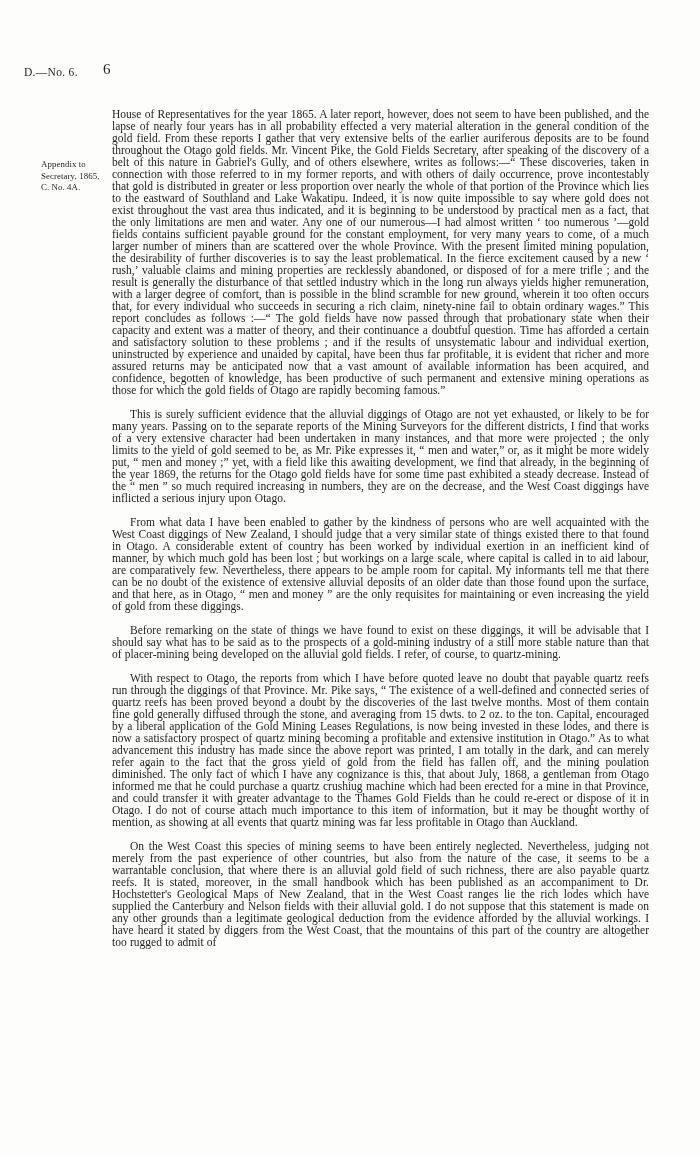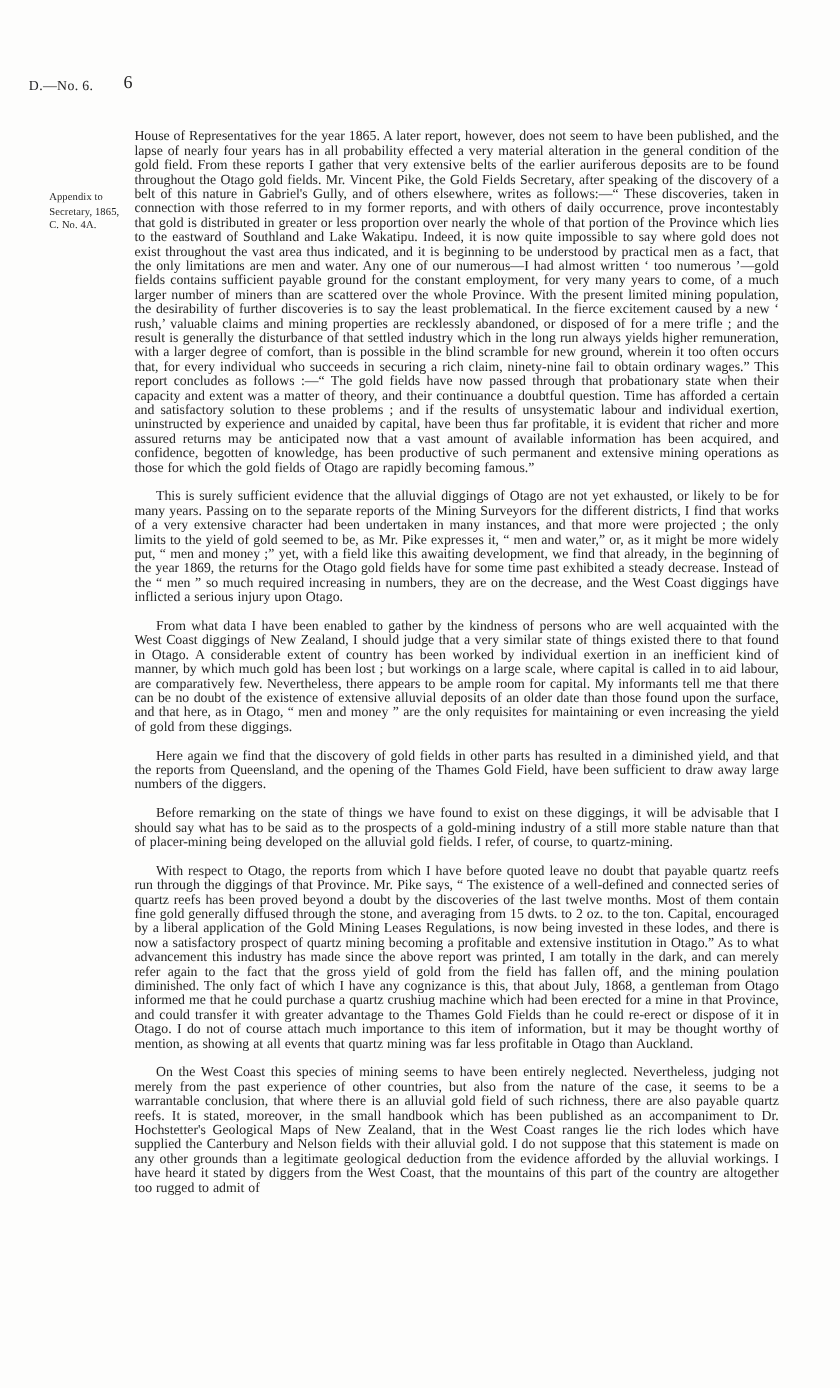--- a/index.html
+++ b/index.html
@@ -81,19 +81,18 @@
   <aside class="margin-note">
     <div>Appendix to</div>
     <div>Secretary, 1865,</div>
     <div>C. No. 4A.</div>
   </aside>
 
   <main class="body-text">
     <p class="no-indent">House of Representatives for the year 1865.  A later report, however, does not seem to have been published, and the lapse of nearly four years has in all probability effected a very material alteration in the general condition of the gold field.  From these reports I gather that very extensive belts of the earlier auriferous deposits are to be found throughout the Otago gold fields.  Mr. Vincent Pike, the Gold Fields Secretary, after speaking of the discovery of a belt of this nature in Gabriel's Gully, and of others elsewhere, writes as follows:—“ These discoveries, taken in connection with those referred to in my former reports, and with others of daily occurrence, prove incontestably that gold is distributed in greater or less proportion over nearly the whole of that portion of the Province which lies to the eastward of Southland and Lake Wakatipu.  Indeed, it is now quite impossible to say where gold does not exist throughout the vast area thus indicated, and it is beginning to be understood by practical men as a fact, that the only limitations are men and water.  Any one of our numerous—I had almost written ‘ too numerous ’—gold fields contains sufficient payable ground for the constant employment, for very many years to come, of a much larger number of miners than are scattered over the whole Province.  With the present limited mining population, the desirability of further discoveries is to say the least problematical.  In the fierce excitement caused by a new ‘ rush,’ valuable claims and mining properties are recklessly abandoned, or disposed of for a mere trifle ; and the result is generally the disturbance of that settled industry which in the long run always yields higher remuneration, with a larger degree of comfort, than is possible in the blind scramble for new ground, wherein it too often occurs that, for every individual who succeeds in securing a rich claim, ninety-nine fail to obtain ordinary wages.”  This report concludes as follows :—“ The gold fields have now passed through that probationary state when their capacity and extent was a matter of theory, and their continuance a doubtful question.  Time has afforded a certain and satisfactory solution to these problems ; and if the results of unsystematic labour and individual exertion, uninstructed by experience and unaided by capital, have been thus far profitable, it is evident that richer and more assured returns may be anticipated now that a vast amount of available information has been acquired, and confidence, begotten of knowledge, has been productive of such permanent and extensive mining operations as those for which the gold fields of Otago are rapidly becoming famous.”</p>
     <p>This is surely sufficient evidence that the alluvial diggings of Otago are not yet exhausted, or likely to be for many years.  Passing on to the separate reports of the Mining Surveyors for the different districts, I find that works of a very extensive character had been undertaken in many instances, and that more were projected ; the only limits to the yield of gold seemed to be, as Mr. Pike expresses it, “ men and water,” or, as it might be more widely put, “ men and money ;” yet, with a field like this awaiting development, we find that already, in the beginning of the year 1869, the returns for the Otago gold fields have for some time past exhibited a steady decrease.  Instead of the “ men ” so much required increasing in numbers, they are on the decrease, and the West Coast diggings have inflicted a serious injury upon Otago.</p>
     <p>From what data I have been enabled to gather by the kindness of persons who are well acquainted with the West Coast diggings of New Zealand, I should judge that a very similar state of things existed there to that found in Otago.  A considerable extent of country has been worked by individual exertion in an inefficient kind of manner, by which much gold has been lost ; but workings on a large scale, where capital is called in to aid labour, are comparatively few.  Nevertheless, there appears to be ample room for capital.  My informants tell me that there can be no doubt of the existence of extensive alluvial deposits of an older date than those found upon the surface, and that here, as in Otago, “ men and money ” are the only requisites for maintaining or even increasing the yield of gold from these diggings.</p>
-    <p>Here again we find that the discovery of gold fields in other parts has resulted in a diminished yield, and that the reports from Queensland, and the opening of the Thames Gold Field, have been sufficient to draw away large numbers of the diggers.</p>
     <p>Before remarking on the state of things we have found to exist on these diggings, it will be advisable that I should say what has to be said as to the prospects of a gold-mining industry of a still more stable nature than that of placer-mining being developed on the alluvial gold fields.  I refer, of course, to quartz-mining.</p>
     <p>With respect to Otago, the reports from which I have before quoted leave no doubt that payable quartz reefs run through the diggings of that Province.  Mr. Pike says, “ The existence of a well-defined and connected series of quartz reefs has been proved beyond a doubt by the discoveries of the last twelve months.  Most of them contain fine gold generally diffused through the stone, and averaging from 15 dwts. to 2 oz. to the ton.  Capital, encouraged by a liberal application of the Gold Mining Leases Regulations, is now being invested in these lodes, and there is now a satisfactory prospect of quartz mining becoming a profitable and extensive institution in Otago.”  As to what advancement this industry has made since the above report was printed, I am totally in the dark, and can merely refer again to the fact that the gross yield of gold from the field has fallen off, and the mining poulation diminished.  The only fact of which I have any cognizance is this, that about July, 1868, a gentleman from Otago informed me that he could purchase a quartz crushiug machine which had been erected for a mine in that Province, and could transfer it with greater advantage to the Thames Gold Fields than he could re-erect or dispose of it in Otago.  I do not of course attach much importance to this item of information, but it may be thought worthy of mention, as showing at all events that quartz mining was far less profitable in Otago than Auckland.</p>
     <p>On the West Coast this species of mining seems to have been entirely neglected.  Nevertheless, judging not merely from the past experience of other countries, but also from the nature of the case, it seems to be a warrantable conclusion, that where there is an alluvial gold field of such richness, there are also payable quartz reefs.  It is stated, moreover, in the small handbook which has been published as an accompaniment to Dr. Hochstetter's Geological Maps of New Zealand, that in the West Coast ranges lie the rich lodes which have supplied the Canterbury and Nelson fields with their alluvial gold.  I do not suppose that this statement is made on any other grounds than a legitimate geological deduction from the evidence afforded by the alluvial workings.  I have heard it stated by diggers from the West Coast, that the mountains of this part of the country are altogether too rugged to admit of</p>
   </main>
 
 </div>
 
 </body></html>

